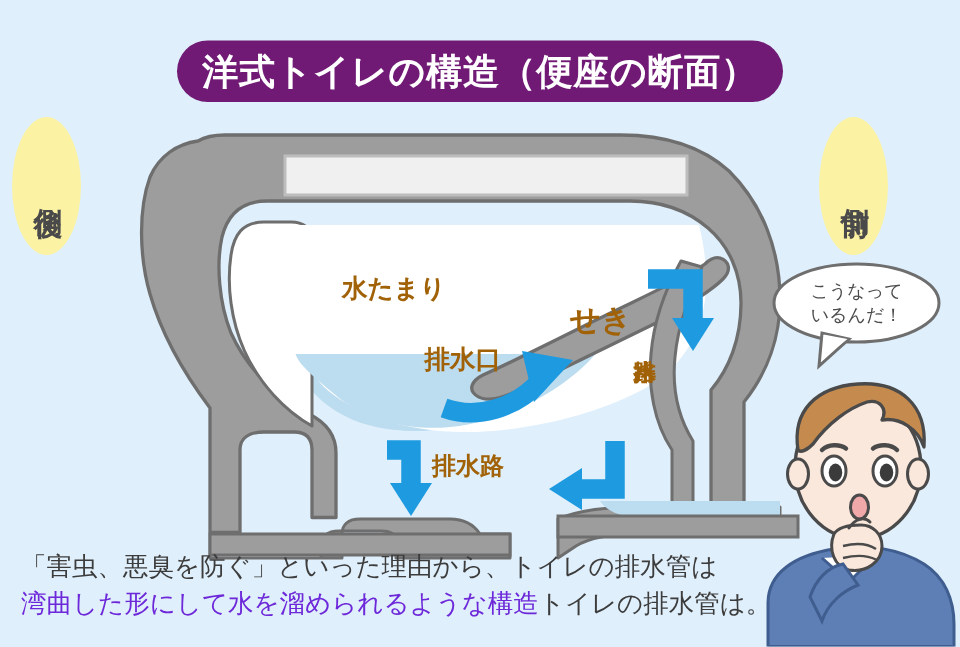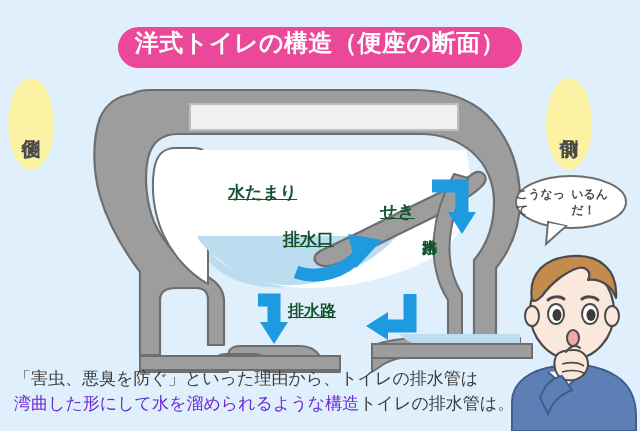--- a/index.html
+++ b/index.html
@@ -8,22 +8,22 @@
     width:640px;height:431px;overflow:hidden;
     background:#dfeffb;
     font-family:"DejaVu Sans","Liberation Sans",sans-serif;
     position:relative;
   }
   #stage{position:absolute;left:0;top:0;width:640px;height:431px;}
 
   
   .title-pill{
     position:absolute;left:118px;top:27px;width:404px;height:41px;
-    background:#ec4899;border-radius:21px;
-    display:flex;align-items:flex-start;justify-content:center;
+    background:#701a75;border-radius:21px;
+    display:flex;align-items:center;justify-content:center;
   }
   .title-pill .t{
     color:#ffffff;font-size:24px;font-weight:bold;letter-spacing:.5px;
     white-space:nowrap;
   }
 
   
   .side-oval{
     position:absolute;width:46px;height:92px;border-radius:50%;
     background:#fbf2a4;
@@ -33,33 +33,33 @@
     writing-mode:vertical-rl;text-orientation:upright;
     font-size:19px;font-weight:bold;color:#4a4a4a;line-height:1.05;
   }
   #oval-rear{left:8px;top:78px;}
   #oval-front{left:546px;top:78px;}
 
   
   #diagram{position:absolute;left:0;top:0;width:640px;height:431px;}
 
   
-  .dlabel{position:absolute;font-weight:bold;color:#14532d;white-space:nowrap;text-decoration:underline;}
+  .dlabel{position:absolute;font-weight:bold;color:#a16207;white-space:nowrap;}
   #lab-mizutamari{left:228px;top:181px;font-size:17px;}
   #lab-haisuiko{left:242px;top:228px;font-size:17px;margin-left:41px;}
-  #lab-seki{left:380px;top:200px;font-size:17px;}
+  #lab-seki{left:380px;top:200px;font-size:20px;}
   #lab-haisuiro-v{left:421px;top:228px;font-size:15px;writing-mode:vertical-rl;text-orientation:upright;line-height:1.05;}
   #lab-haisuiro-h{left:288px;top:301px;font-size:16px;}
 
   
   #bubble{position:absolute;left:516px;top:176px;width:110px;height:52px;}
   #bubble .btxt{
     position:absolute;left:0;top:0;width:110px;height:52px;
-    display:flex;flex-direction:row;align-items:center;
-    font-size:12px;color:#4c4c4c;font-weight:bold;line-height:1.35;
+    display:flex;flex-direction:column;align-items:center;justify-content:center;
+    font-size:12px;color:#4c4c4c;font-weight:normal;line-height:1.35;
   }
 
   
   #caption{
     position:absolute;left:14px;top:366px;width:470px;
     font-size:17px;font-weight:normal;color:#3c3c3c;line-height:1.45;
   }
   #caption .red{color:#6d28d9;}
   #caption .l1,#caption .l2{white-space:nowrap;}
 </style>

